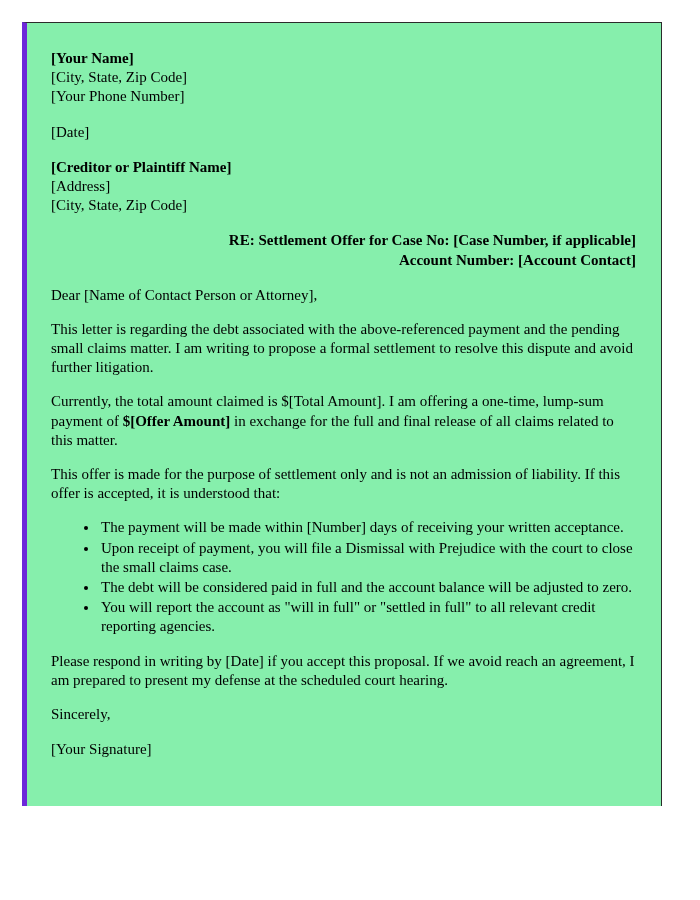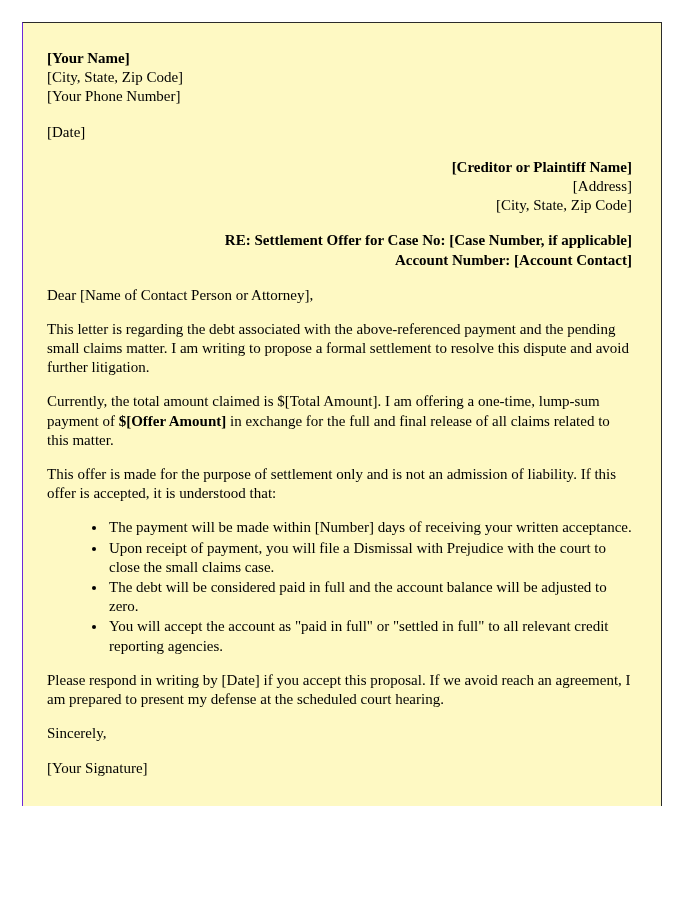--- a/index.html
+++ b/index.html
@@ -15,25 +15,25 @@
     color: #000000;
   }
   
   #page-frame {
     position: absolute;
     left: 22px;
     top: 22px;
     width: 640px;
     height: 784px;
     box-sizing: border-box;
-    border-left: 1px solid #6d28d9;
+    border-left: 5px solid #6d28d9;
     border-top: 1px solid #2b2b2b;
     border-right: 1px solid #2b2b2b;
     border-bottom: none;
-    background: #fef9c3;
+    background: #86efac;
     overflow: hidden;
   }
   #letter {
     position: absolute;
     left: 24px;
     top: 26px;
     width: 585px;
     font-size: 15px;
     line-height: 1.28;
     text-align: left;
@@ -45,41 +45,40 @@
     display: block;
     white-space: nowrap;
   }
   .b { font-weight: bold; }
   .date-block {
     margin: 0 0 16px 0;
     font-weight: normal;
   }
   .recipient-block {
     margin: 0 0 16px 0;
-    text-align: right;
   }
   .subject-block {
     margin: 0 0 16px 0;
     font-weight: bold;
     text-align: right;
   }
   .subject-line { display: block; white-space: nowrap; }
   .salutation {
     margin: 0 0 15px 0;
   }
   p.para {
     margin: 0 0 15px 0;
   }
   ul.terms {
     margin: 0 0 15px 0;
     padding-left: 44px;
     list-style-type: disc;
   }
   ul.terms li {
-    margin: 0 0 1px 16px;
+    margin: 0 0 1px 4px;
     padding-left: 2px;
   }
   .closing {
     margin: 0 0 16px 0;
   }
   .signature {
     margin: 0;
   }
 </style>
 </head>
@@ -112,21 +111,21 @@
     <p class="para">This letter is regarding the debt associated with the above-referenced payment and the pending small claims matter. I am writing to propose a formal settlement to resolve this dispute and avoid further litigation.</p>
 
     <p class="para"><span>Currently, the total amount claimed is $[Total Amount]. I am offering a one-time, lump-sum payment of </span><span class="b">$[Offer Amount]</span><span> in exchange for the full and final release of all claims related to this matter.</span></p>
 
     <p class="para">This offer is made for the purpose of settlement only and is not an admission of liability. If this offer is accepted, it is understood that:</p>
 
     <ul class="terms">
       <li>The payment will be made within [Number] days of receiving your written acceptance.</li>
       <li>Upon receipt of payment, you will file a Dismissal with Prejudice with the court to close the small claims case.</li>
       <li>The debt will be considered paid in full and the account balance will be adjusted to zero.</li>
-      <li>You will accept the account as "paid in full" or "settled in full" to all relevant credit reporting agencies.</li>
+      <li>You will report the account as "will in full" or "settled in full" to all relevant credit reporting agencies.</li>
     </ul>
 
     <p class="para">Please respond in writing by [Date] if you accept this proposal. If we avoid reach an agreement, I am prepared to present my defense at the scheduled court hearing.</p>
 
     <p class="closing">Sincerely,</p>
 
     <p class="signature">[Your Signature]</p>
 
   </div>
 </div>

